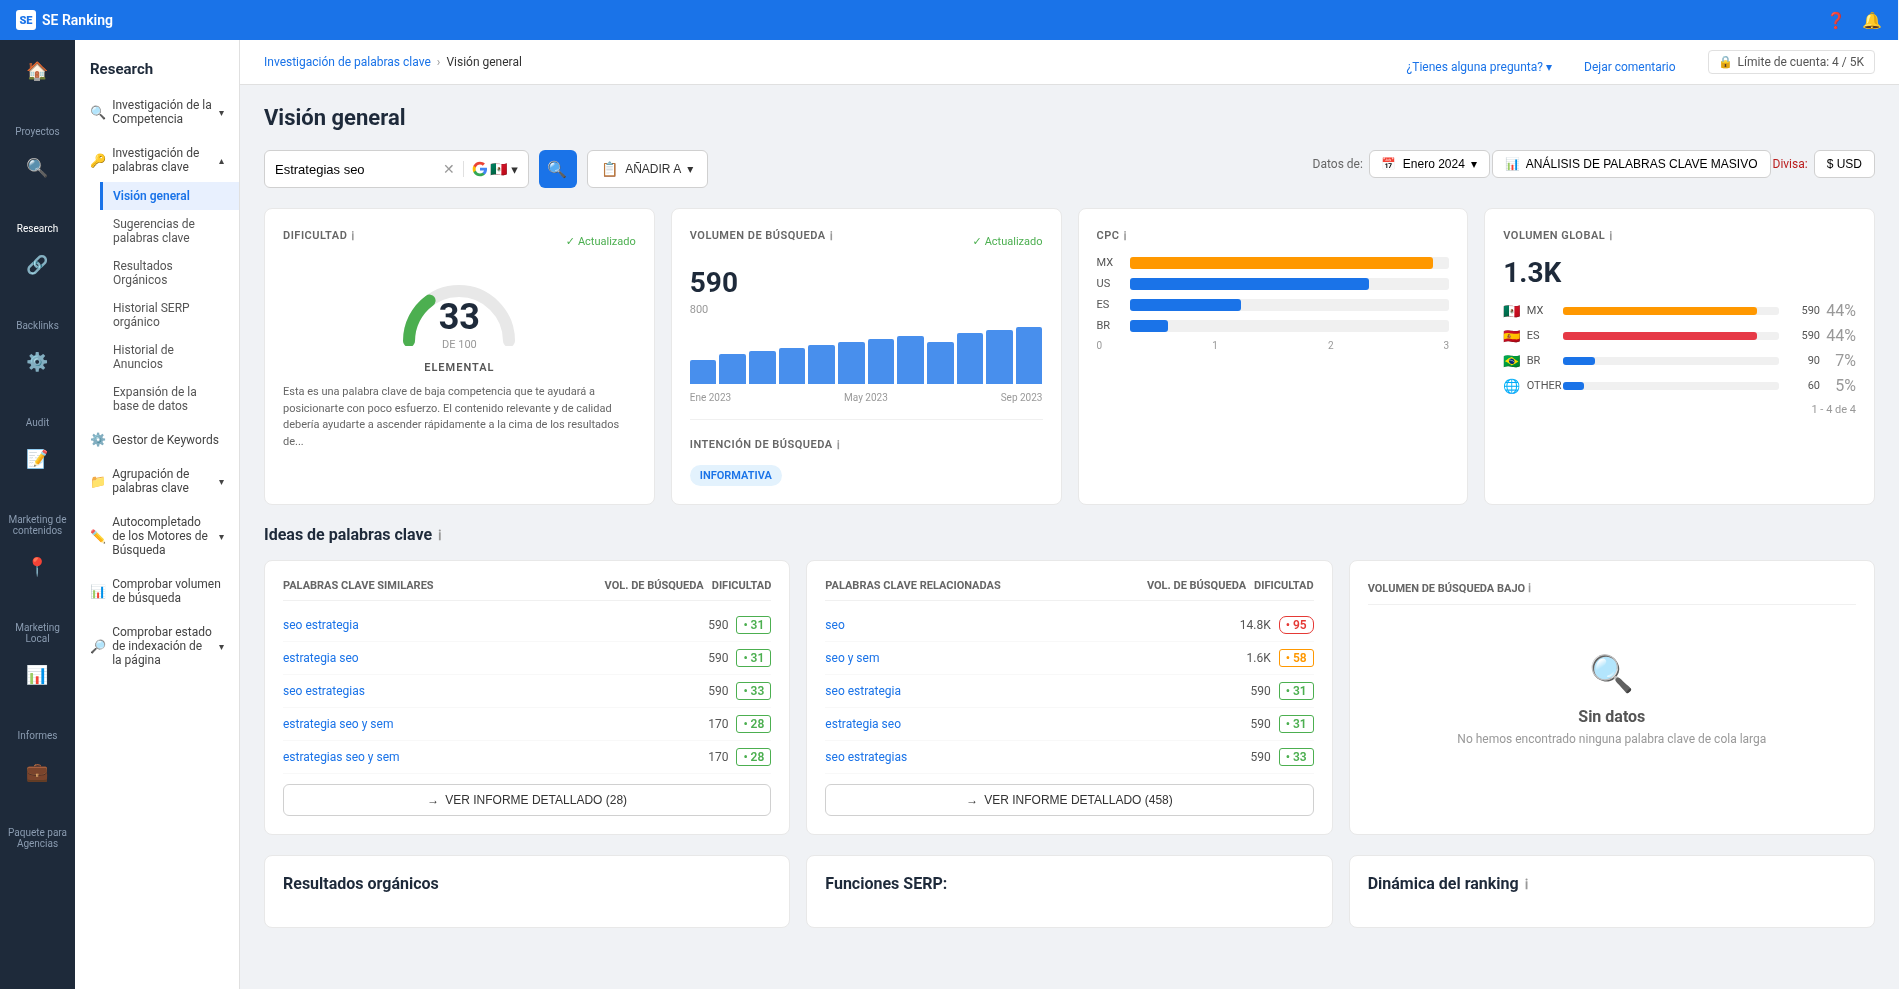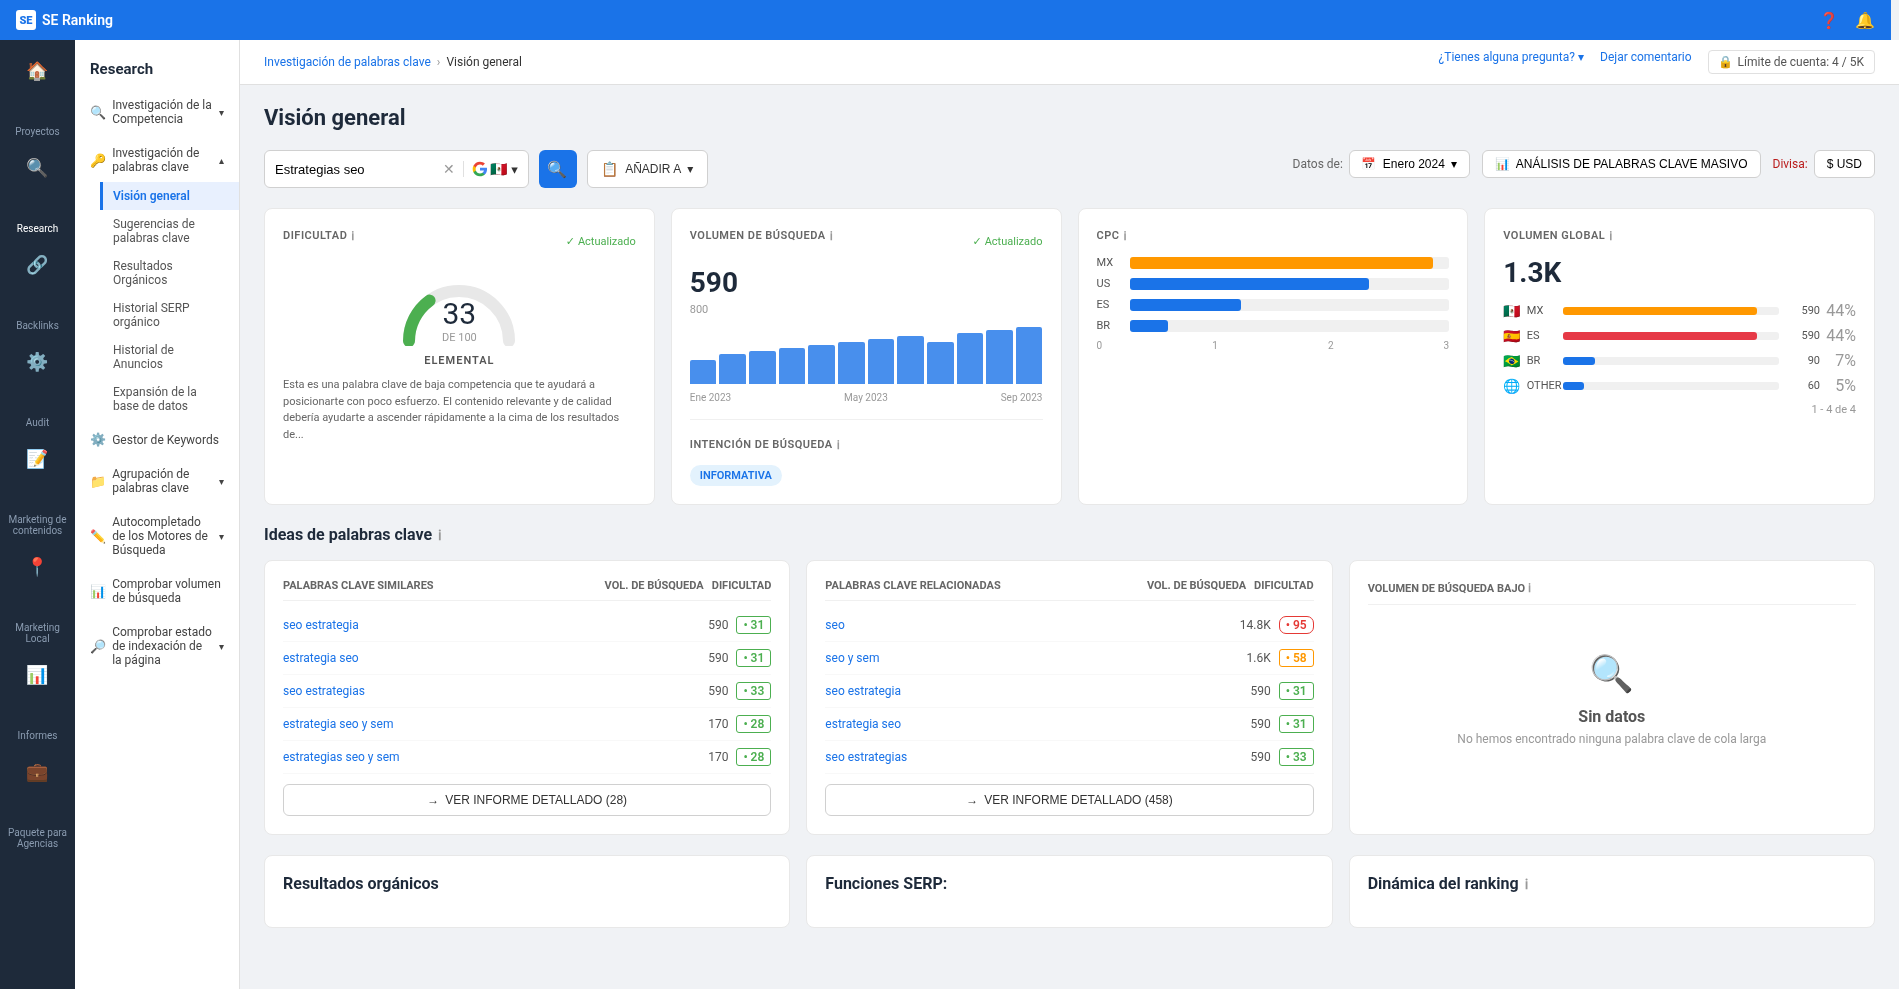--- a/index.html
+++ b/index.html
@@ -1,19 +1,19 @@
 <!DOCTYPE html>
 <html><head>
   <meta charset="utf-8">
   <style>
     * { box-sizing: border-box; margin: 0; padding: 0; }
     body { font-family: -apple-system, BlinkMacSystemFont, 'Segoe UI', Roboto, sans-serif; background: #f0f2f5; color: #333; font-size: 13px; display: flex; height: 100vh; overflow: hidden; }
 
     
-    .topbar { position: fixed; top: 0; left: 0; right: 8px; height: 40px; background: #1a73e8; display: flex; align-items: center; padding: 0 16px; z-index: 100; }
+    .topbar { position: fixed; top: 0; left: 0; right: 1px; height: 40px; background: #1a73e8; display: flex; align-items: center; padding: 0 16px; z-index: 100; }
     .topbar-logo { color: white; font-weight: 600; font-size: 14px; display: flex; align-items: center; gap: 6px; }
     .topbar-logo-icon { width: 20px; height: 20px; background: white; border-radius: 3px; display: flex; align-items: center; justify-content: center; }
     .topbar-logo-icon span { color: #1a73e8; font-weight: 900; font-size: 11px; }
     .topbar-right { margin-left: auto; display: flex; align-items: center; gap: 16px; }
     .topbar-icon { color: white; font-size: 16px; cursor: pointer; }
 
     
     .sidebar { position: fixed; top: 40px; left: 0; bottom: 0; width: 75px; background: #1e2a3a; display: flex; flex-direction: column; align-items: center; padding-top: 10px; z-index: 99; }
     .sidebar-item { display: flex; flex-direction: column; align-items: center; padding: 10px 5px; cursor: pointer; color: #8a9bb0; width: 100%; gap: 3px; }
     .sidebar-item.active { color: white; }
@@ -33,21 +33,21 @@
 
     
     .main-content { position: fixed; top: 40px; left: 240px; right: 0; bottom: 0; overflow-y: auto; background: #f0f2f5; }
 
     
     .breadcrumb-bar { background: white; padding: 10px 24px; display: flex; align-items: center; justify-content: space-between; border-bottom: 1px solid #e0e0e0; position: sticky; top: 0; z-index: 50; }
     .breadcrumb { display: flex; align-items: center; gap: 6px; font-size: 12px; color: #666; }
     .breadcrumb-link { color: #1a73e8; cursor: pointer; }
     .breadcrumb-sep { color: #999; }
     .breadcrumb-current { color: #333; }
-    .breadcrumb-actions { display: flex; align-items: flex-start; gap: 16px; }
+    .breadcrumb-actions { display: flex; align-items: flex-end; gap: 32px; }
     .help-btn { color: #1a73e8; font-size: 12px; cursor: pointer; display: flex; align-items: center; gap: 3px; }
     .comment-btn { color: #1a73e8; font-size: 12px; cursor: pointer; }
     .account-limit { font-size: 12px; color: #555; display: flex; align-items: center; gap: 4px; border: 1px solid #e0e0e0; padding: 4px 10px; border-radius: 4px; }
 
     
     .page-inner { padding: 20px 24px; }
     .page-title { font-size: 22px; font-weight: 700; color: #1e2a3a; margin-bottom: 20px; }
     .search-box { display: flex; align-items: center; border: 1px solid #d0d0d0; border-radius: 6px; background: white; padding: 0 10px; height: 38px; min-width: 260px; gap: 8px; }
     .search-box input { border: none; outline: none; font-size: 13px; width: 160px; }
     .search-clear { color: #999; cursor: pointer; font-size: 14px; }
@@ -306,21 +306,21 @@
           </div>
         </div>
         <button class="search-btn">🔍</button>
         <button class="add-btn">
           <span class="add-btn-icon">📋</span>
           <span>AÑADIR A</span>
           <span>▾</span>
         </button>
       </div>
 
-      <div class="right-controls" style="display:flex; align-items:center; gap:12px;">
+      <div class="right-controls" style="display:flex; align-items:center; gap:2px;">
         <div style="display:flex; align-items:center; gap:6px;">
           <span class="data-label">Datos de:</span>
           <button class="date-btn">
             <span>📅</span>
             <span>Enero 2024</span>
             <span>▾</span>
           </button>
         </div>
         <button class="analysis-btn">
           <span>📊</span>
@@ -347,21 +347,21 @@
             <span>✓</span>
             <span>Actualizado</span>
           </div>
         </div>
         <div class="gauge-svg-container">
           <svg width="130" height="80" viewBox="0 0 130 80">
             <path d="M15 75 A50 50 0 0 1 115 75" fill="none" stroke="#e8e8e8" stroke-width="12" stroke-linecap="round"></path>
             <path d="M15 75 A50 50 0 0 1 115 75" fill="none" stroke="#4caf50" stroke-width="12" stroke-linecap="round" stroke-dasharray="157" stroke-dashoffset="110"></path>
           </svg>
           <div style="margin-top:-50px; text-align:center;">
-            <div style="font-size:30px; font-weight:400; color:#1e2a3a;">33</div>
+            <div style="font-size:36px; font-weight:700; color:#1e2a3a;">33</div>
             <div style="font-size:11px; color:#999;">DE 100</div>
           </div>
           <div style="margin-top:10px; font-size:11px; font-weight:600; color:#555; letter-spacing:1px; text-transform:uppercase;">ELEMENTAL</div>
         </div>
         <div style="font-size:11px; color:#666; margin-top:10px; line-height:1.5;">Esta es una palabra clave de baja competencia que te ayudará a posicionarte con poco esfuerzo. El contenido relevante y de calidad debería ayudarte a ascender rápidamente a la cima de los resultados de...</div>
       </div>
 
       <div class="card">
         <div class="card-header-row">
           <div class="card-title">

